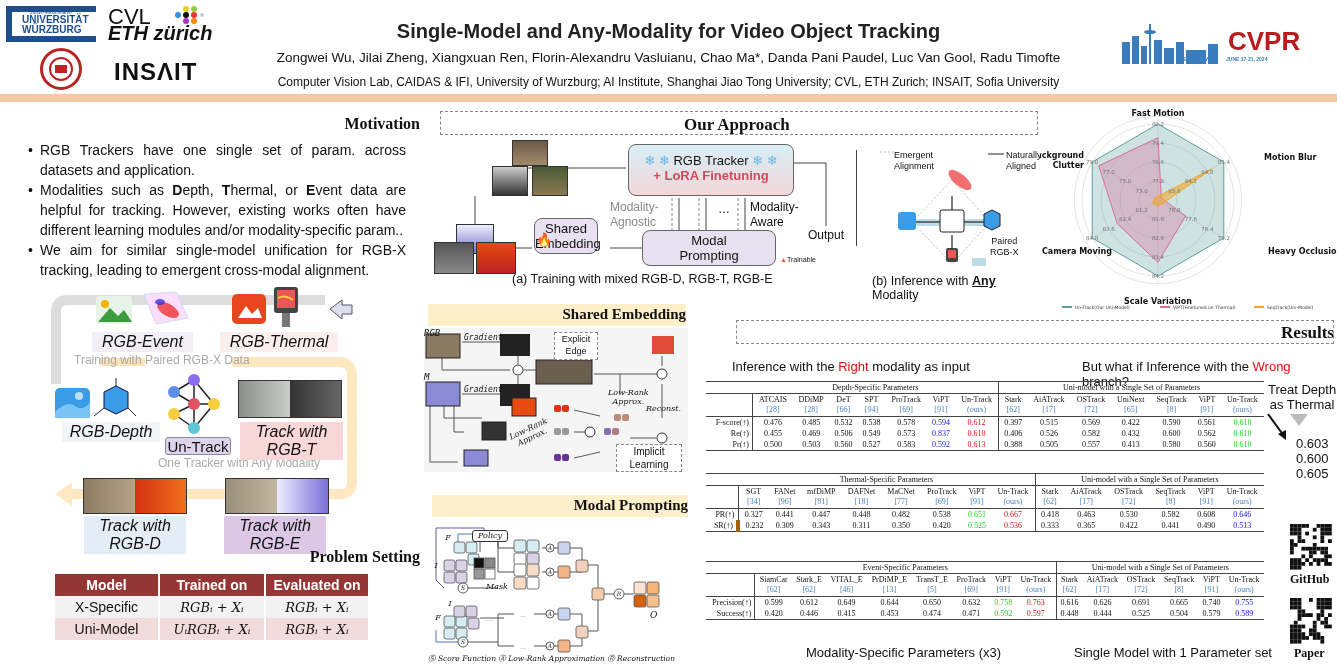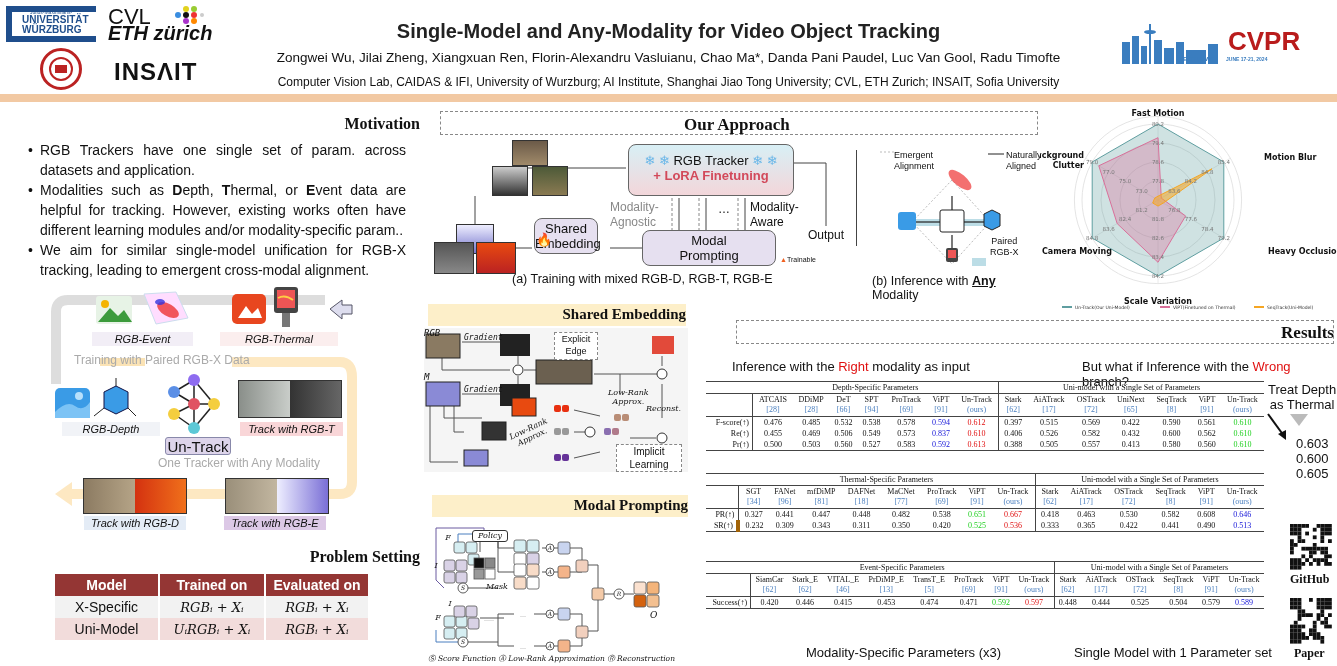--- a/index.html
+++ b/index.html
@@ -28,21 +28,21 @@
 .tbl-ps tr.r1 td{background:#f2f2f2}
 .tbl-ps tr.r2 td{background:#f2dcdb}
 .math{font-family:"DejaVu Serif",serif;font-style:italic;font-size:13px}
 .box{border:1.5px solid #666;border-radius:8px;background:#e6e0f0;text-align:center;font-size:13px}
 .res-tbl{border-collapse:collapse;font-family:"Liberation Serif",serif;font-size:8px;text-align:center}
 .res-tbl td,.res-tbl th{padding:1px 3px;font-weight:normal}
 .res-tbl .cite{color:#4a7fbf}
 .blue{color:#1515d8;font-weight:bold}
 .red{color:#e01010;font-weight:bold}
 .green{color:#22d022;font-weight:bold}
-.lbl{font-style:italic;font-size:11px;text-align:center;padding:1px 4px}
+.lbl{font-style:italic;font-size:16px;text-align:center;padding:1px 4px}
 .img-thumb{border:1px solid #333}
 </style>
 </head>
 <body>
 
 <div class="abs logo-uw">
   <span class="t1">Julius-Maximilians-</span>
   <span class="t2"><span>UNIVERSITÄT</span><br><span>WÜRZBURG</span></span>
 </div>
 <div class="abs logo-cvl"><span>CVL</span>
@@ -684,20 +684,37 @@
           <td style="border-bottom:1px solid #444;line-height:10px">TransT_E<br><span class="cite">[5]</span></td>
           <td style="border-bottom:1px solid #444;line-height:10px">ProTrack<br><span class="cite">[69]</span></td>
           <td style="border-bottom:1px solid #444;line-height:10px">ViPT<br><span class="cite">[91]</span></td>
           <td style="border-right:1px solid #444;border-bottom:1px solid #444;line-height:10px">Un-Track<br><span class="cite">(ours)</span></td>
           <td style="border-bottom:1px solid #444;line-height:10px">Stark<br><span class="cite">[62]</span></td>
           <td style="border-bottom:1px solid #444;line-height:10px">AiATrack<br><span class="cite">[17]</span></td>
           <td style="border-bottom:1px solid #444;line-height:10px">OSTrack<br><span class="cite">[72]</span></td>
           <td style="border-bottom:1px solid #444;line-height:10px">SeqTrack<br><span class="cite">[8]</span></td>
           <td style="border-bottom:1px solid #444;line-height:10px">ViPT<br><span class="cite">[91]</span></td>
           <td style="border-bottom:1px solid #444;line-height:10px">Un-Track<br><span class="cite">(ours)</span></td>
+        </tr>
+        <tr>
+          <td style="border-right:1px solid #444;text-align:right">Precision(↑)</td>
+          <td class="" style="">0.599</td>
+          <td class="" style="">0.612</td>
+          <td class="" style="">0.649</td>
+          <td class="" style="">0.644</td>
+          <td class="" style="">0.650</td>
+          <td class="" style="">0.632</td>
+          <td class="green" style="">0.758</td>
+          <td class="red" style="border-right:1px solid #444;">0.763</td>
+          <td class="" style="">0.616</td>
+          <td class="" style="">0.626</td>
+          <td class="" style="">0.691</td>
+          <td class="" style="">0.665</td>
+          <td class="" style="">0.740</td>
+          <td class="blue" style="">0.755</td>
         </tr>
         <tr>
           <td style="border-right:1px solid #444;text-align:right">Success(↑)</td>
           <td class="" style="">0.420</td>
           <td class="" style="">0.446</td>
           <td class="" style="">0.415</td>
           <td class="" style="">0.453</td>
           <td class="" style="">0.474</td>
           <td class="" style="">0.471</td>
           <td class="green" style="">0.592</td>

